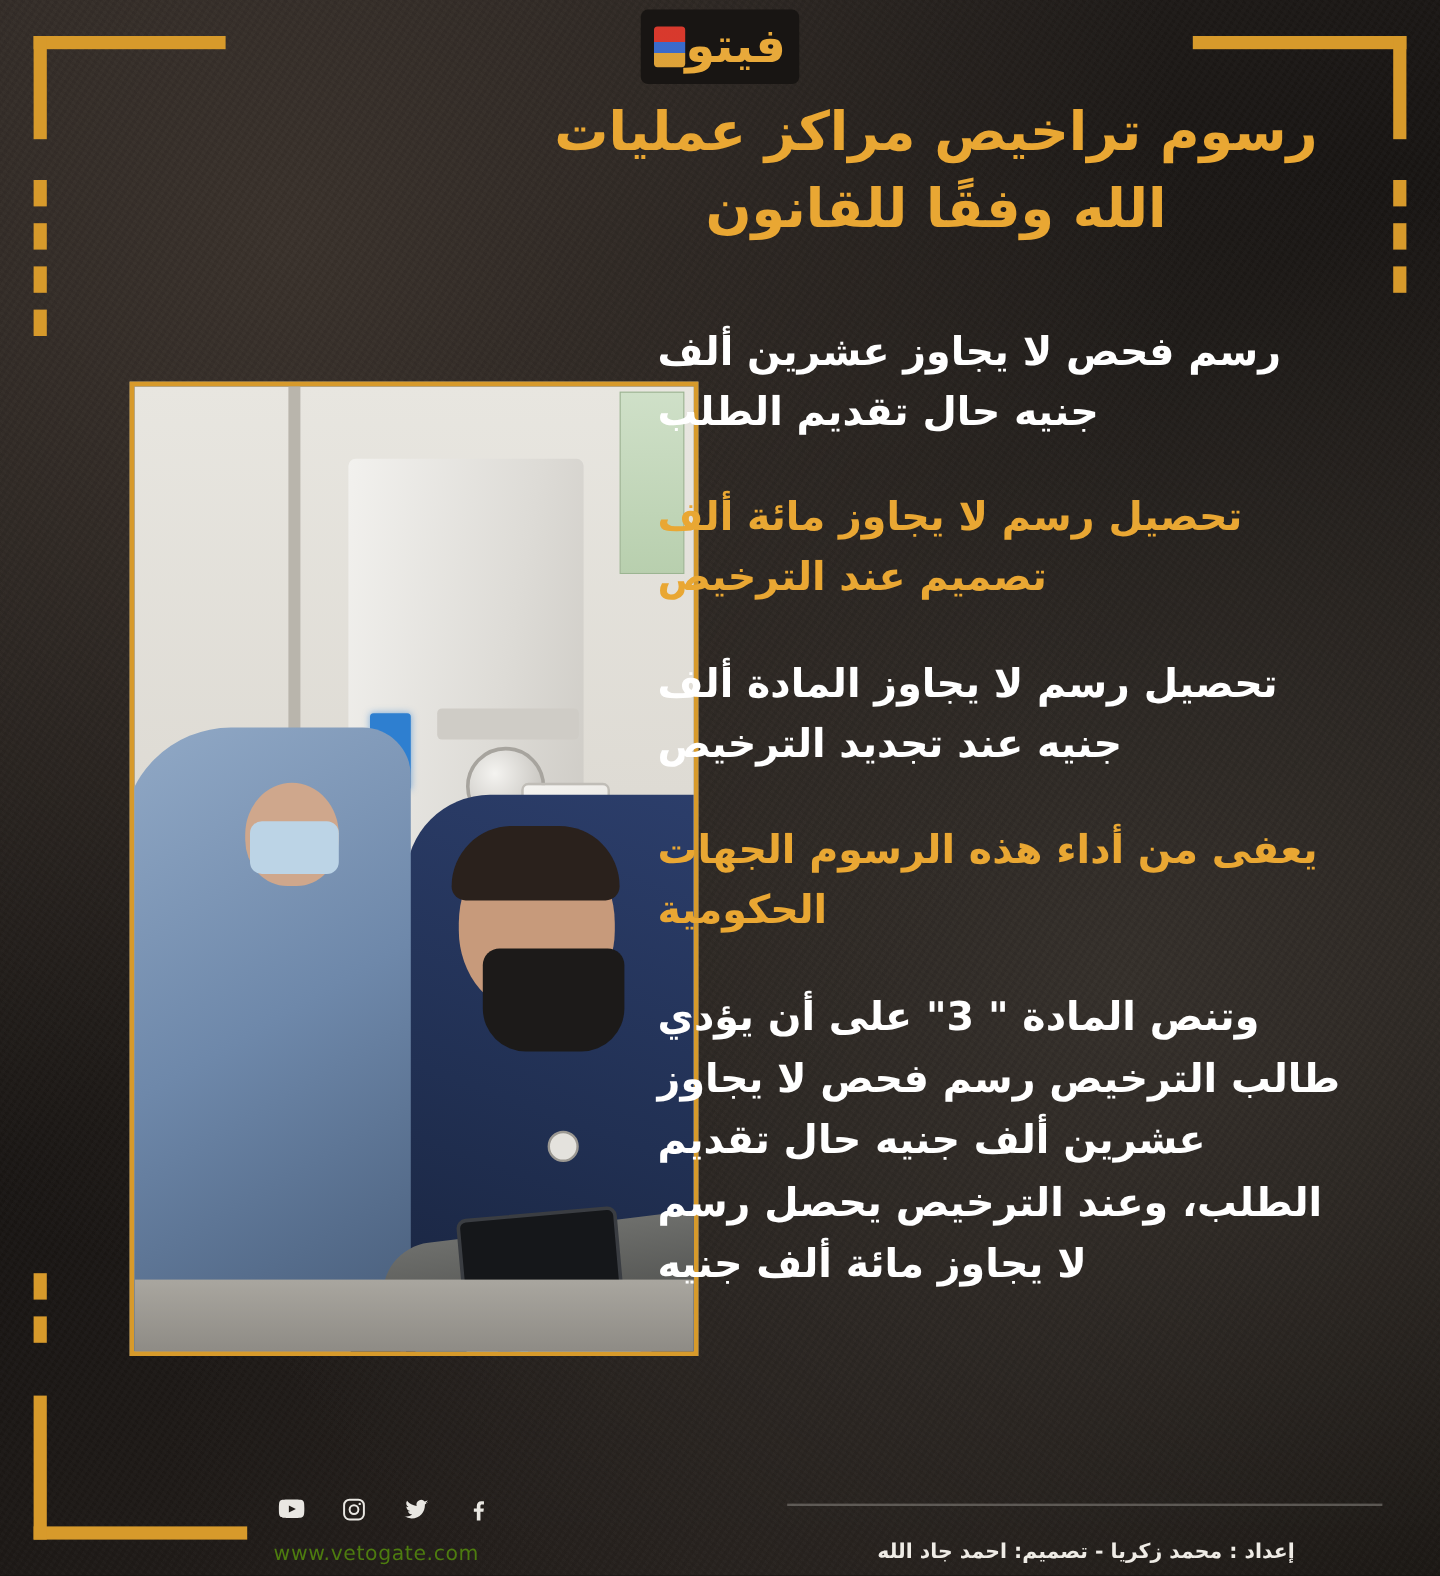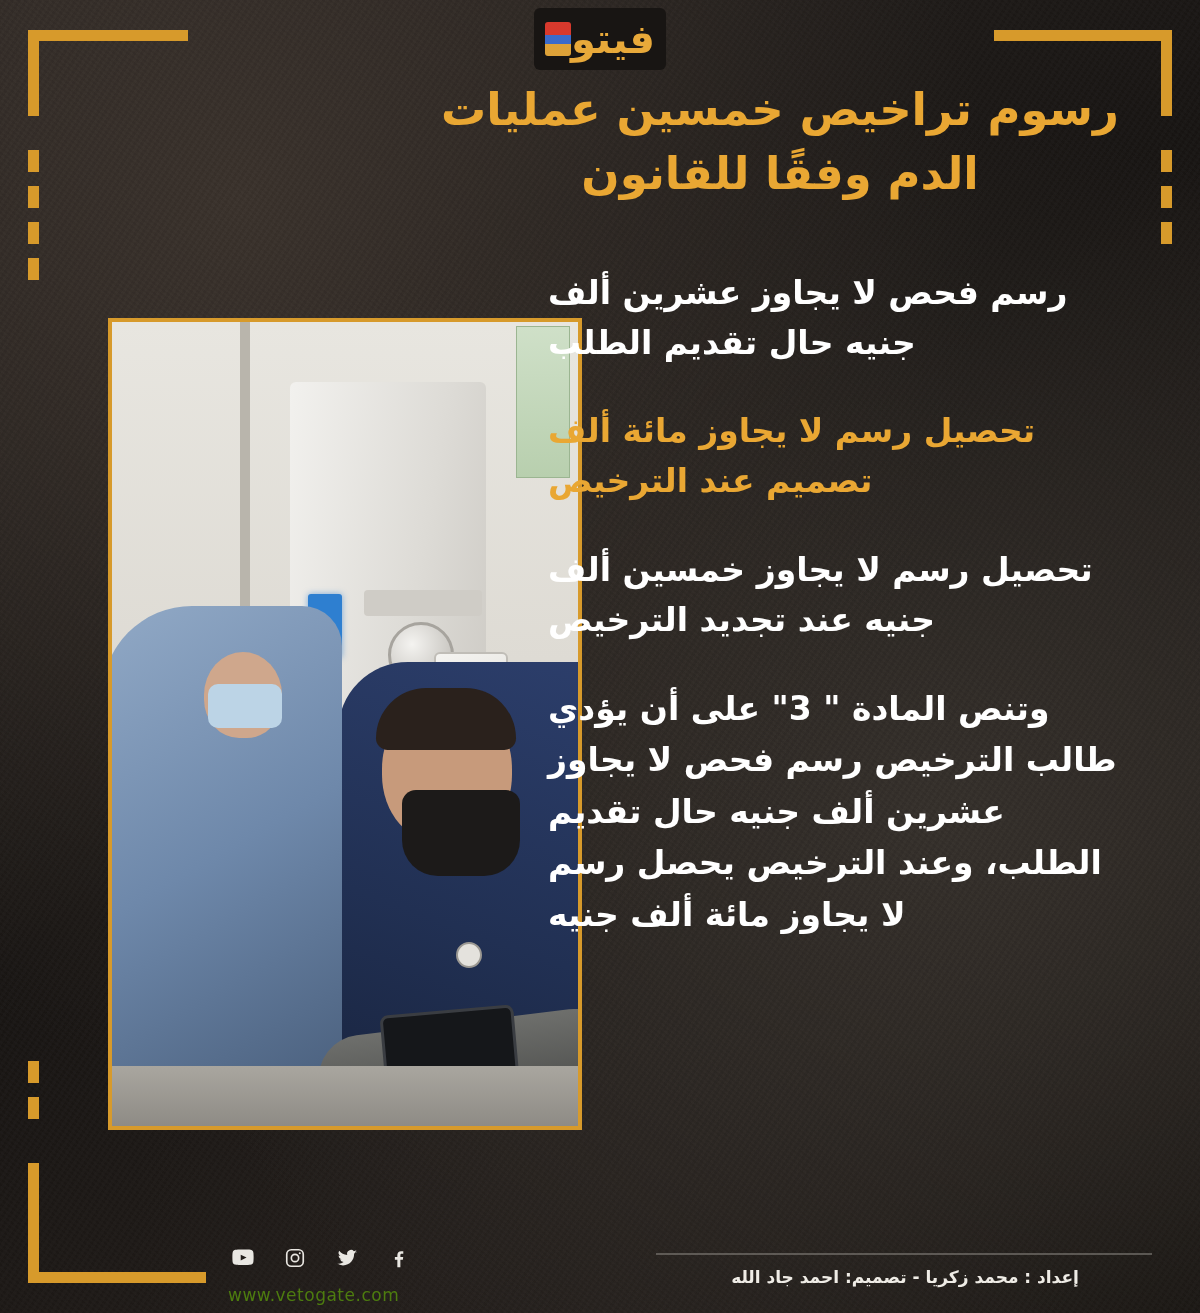--- a/index.html
+++ b/index.html
@@ -360,21 +360,21 @@
     left: 228px;
     bottom: 8px;
     color: #4d7c0f;
     font-size: 17px;
     letter-spacing: .5px;
     direction: ltr;
   }
   .credits {
     position: absolute;
     right: 60px;
-    bottom: 26px;
+    bottom: 10px;
     width: 470px;
     text-align: center;
     color: #efece6;
     font-size: 17px;
     font-weight: bold;
     direction: rtl;
   }
   .credits-rule {
     position: absolute;
     right: 48px;
@@ -413,21 +413,21 @@
   <span class="dash"></span>
 </div>
 
 <div class="logo">
   <div class="logo-inner">
     <span class="logo-text">فيتو</span>
     <span class="logo-mark"></span>
   </div>
 </div>
 
-<div class="title">رسوم تراخيص خمسين عمليات الدم وفقًا للقانون</div>
+<div class="title">رسوم تراخيص مراكز عمليات الله وفقًا للقانون</div>
 
 <div class="photo-frame">
   <div class="photo">
     <div class="poster"></div>
     <div class="doorframe"></div>
     <div class="machine"></div>
     <div class="machine-arm"></div>
     <div class="machine-screen"></div>
     <div class="machine-knob"></div>
     <div class="bag"></div>
@@ -447,21 +447,22 @@
     <div class="tablet"></div>
     <div class="glove-a"></div>
     <div class="glove-b"></div>
     <div class="floor"></div>
   </div>
 </div>
 
 <div class="points">
   <div class="point white">رسم فحص لا يجاوز عشرين ألف جنيه حال تقديم الطلب</div>
   <div class="point gold">تحصيل رسم لا يجاوز مائة ألف تصميم عند الترخيص</div>
-  <div class="point white">تحصيل رسم لا  يجاوز خمسين ألف جنيه عند تجديد الترخيص</div>
+  <div class="point white">تحصيل رسم لا  يجاوز المادة ألف جنيه عند تجديد الترخيص</div>
+  <div class="point gold">يعفى من أداء هذه الرسوم الجهات الحكومية</div>
   <div class="point white last">وتنص المادة " 3" على أن يؤدي طالب الترخيص رسم فحص لا يجاوز عشرين ألف جنيه حال تقديم الطلب، وعند الترخيص  يحصل رسم لا يجاوز مائة ألف جنيه</div>
 </div>
 
 <div class="footer-social">
   <span class="soc">
     <svg width="22" height="22" viewBox="0 0 24 24" fill="currentColor">
         <path d="M13.5 22v-8h2.7l.4-3.1h-3.1V8.9c0-.9.25-1.5 1.55-1.5h1.65V4.6c-.3 0-1.3-.1-2.45-.1-2.4 0-4.05 1.5-4.05 4.2v2.2H7.5V14h2.7v8h3.3z"></path>
       </svg>
   </span>
   <span class="soc">

